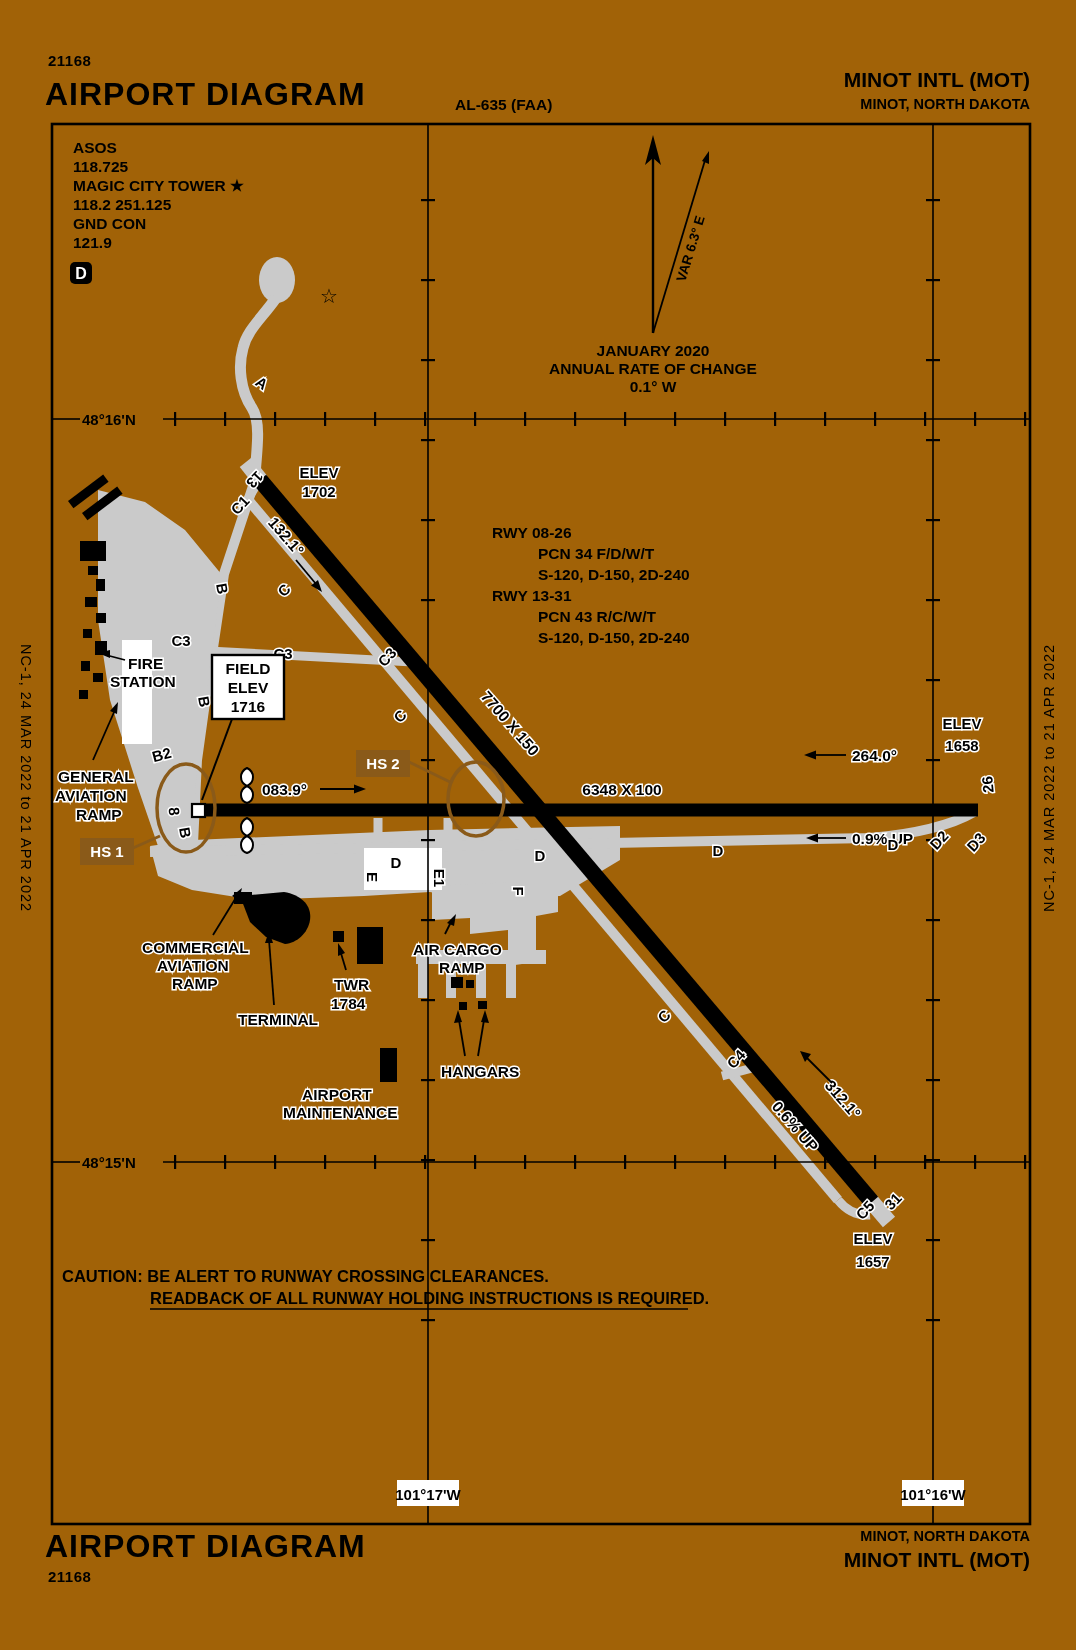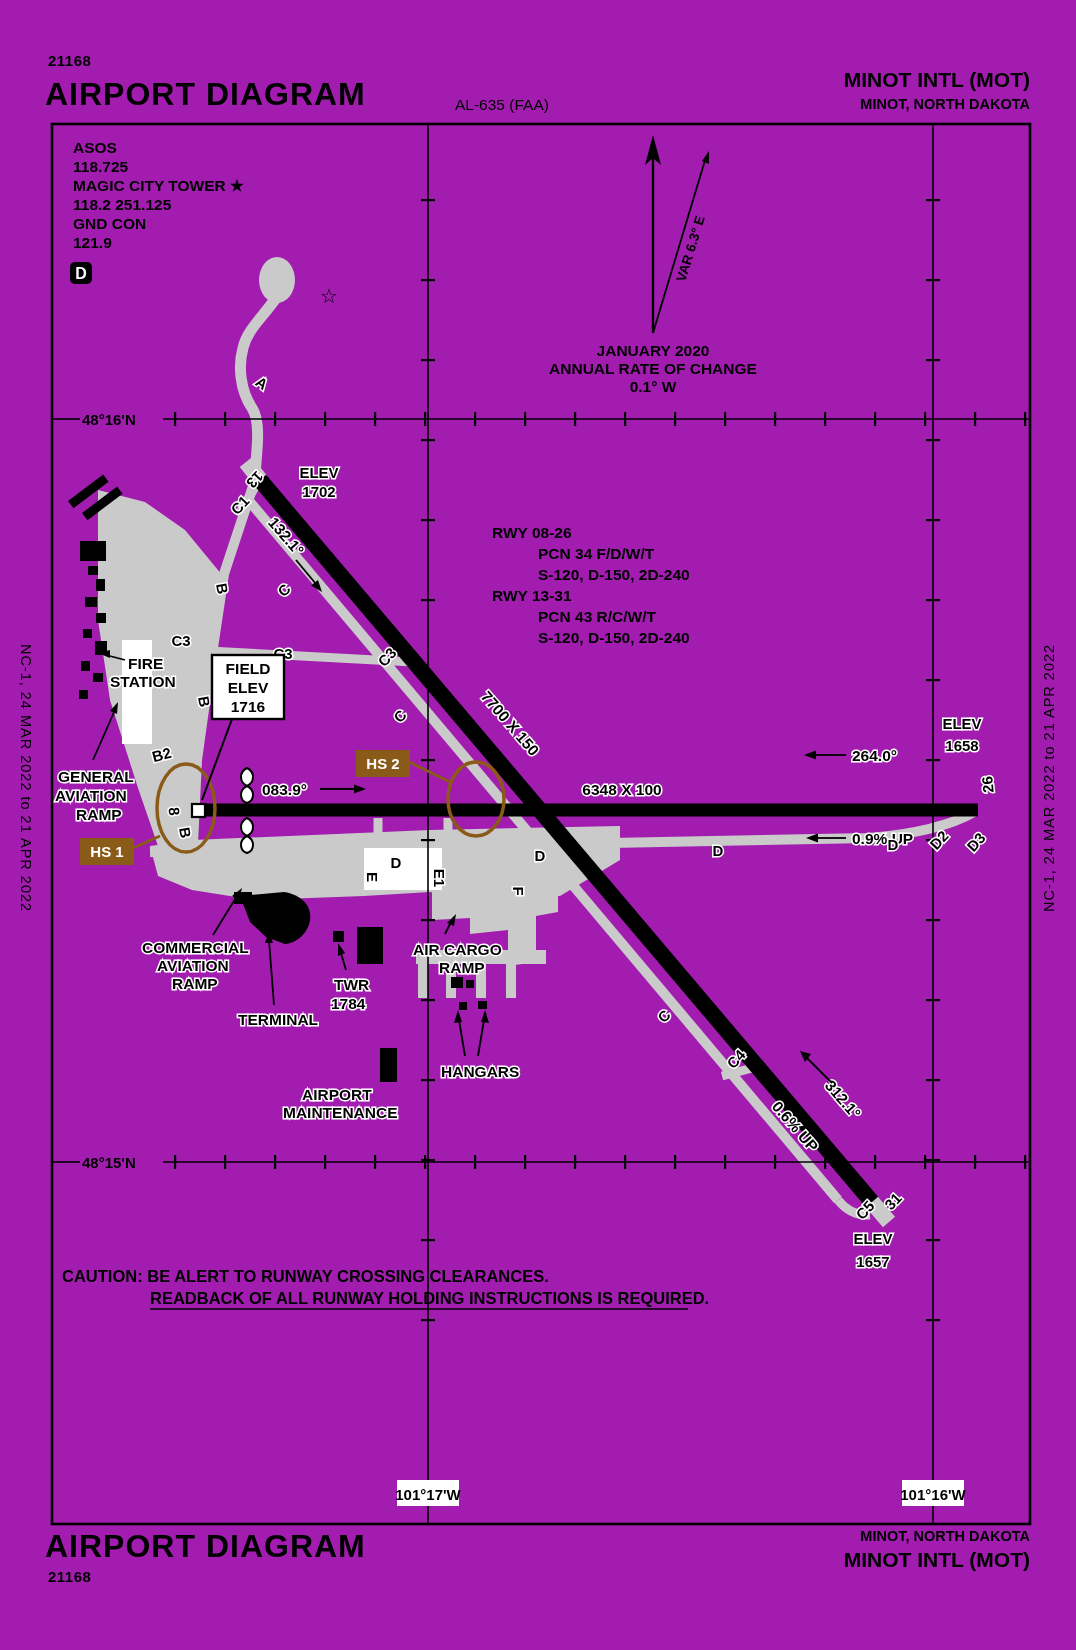--- a/index.html
+++ b/index.html
@@ -1,21 +1,21 @@
 <!DOCTYPE html>
 <html><head>
 <meta charset="utf-8">
 <style>
   html,body{margin:0;padding:0;background:#ffffff;}
-  #page{position:relative;width:1076px;height:1650px;background:#a21caf;overflow:hidden;
+  #page{position:relative;width:1076px;height:1650px;background:#a16207;overflow:hidden;
         font-family:"Liberation Sans",sans-serif;color:#000;}
   .abs{position:absolute;white-space:nowrap;}
   .hdr-num{left:48px;top:52px;font-size:15px;font-weight:700;letter-spacing:.5px;}
   .hdr-title{left:45px;top:76px;font-size:32px;font-weight:700;letter-spacing:1px;}
-  .hdr-al{left:455px;top:96px;font-size:15.5px;font-weight:400;}
+  .hdr-al{left:455px;top:96px;font-size:15.5px;font-weight:700;}
   .hdr-apt{right:46px;top:68px;font-size:21px;font-weight:700;text-align:right;}
   .hdr-city{right:46px;top:96px;font-size:14.5px;font-weight:700;text-align:right;}
   .ftr-title{left:45px;top:1528px;font-size:32px;font-weight:700;letter-spacing:1px;}
   .ftr-num{left:48px;top:1568px;font-size:15px;font-weight:700;letter-spacing:.5px;}
   .ftr-city{right:46px;top:1528px;font-size:14.5px;font-weight:700;text-align:right;}
   .ftr-apt{right:46px;top:1548px;font-size:21px;font-weight:700;text-align:right;}
   .margin-note{font-size:14.5px;letter-spacing:1px;}
   .margin-left{left:26px;top:778px;transform:translate(-50%,-50%) rotate(90deg);}
   .margin-right{left:1049px;top:778px;transform:translate(-50%,-50%) rotate(-90deg);}
   svg{position:absolute;left:0;top:0;}

